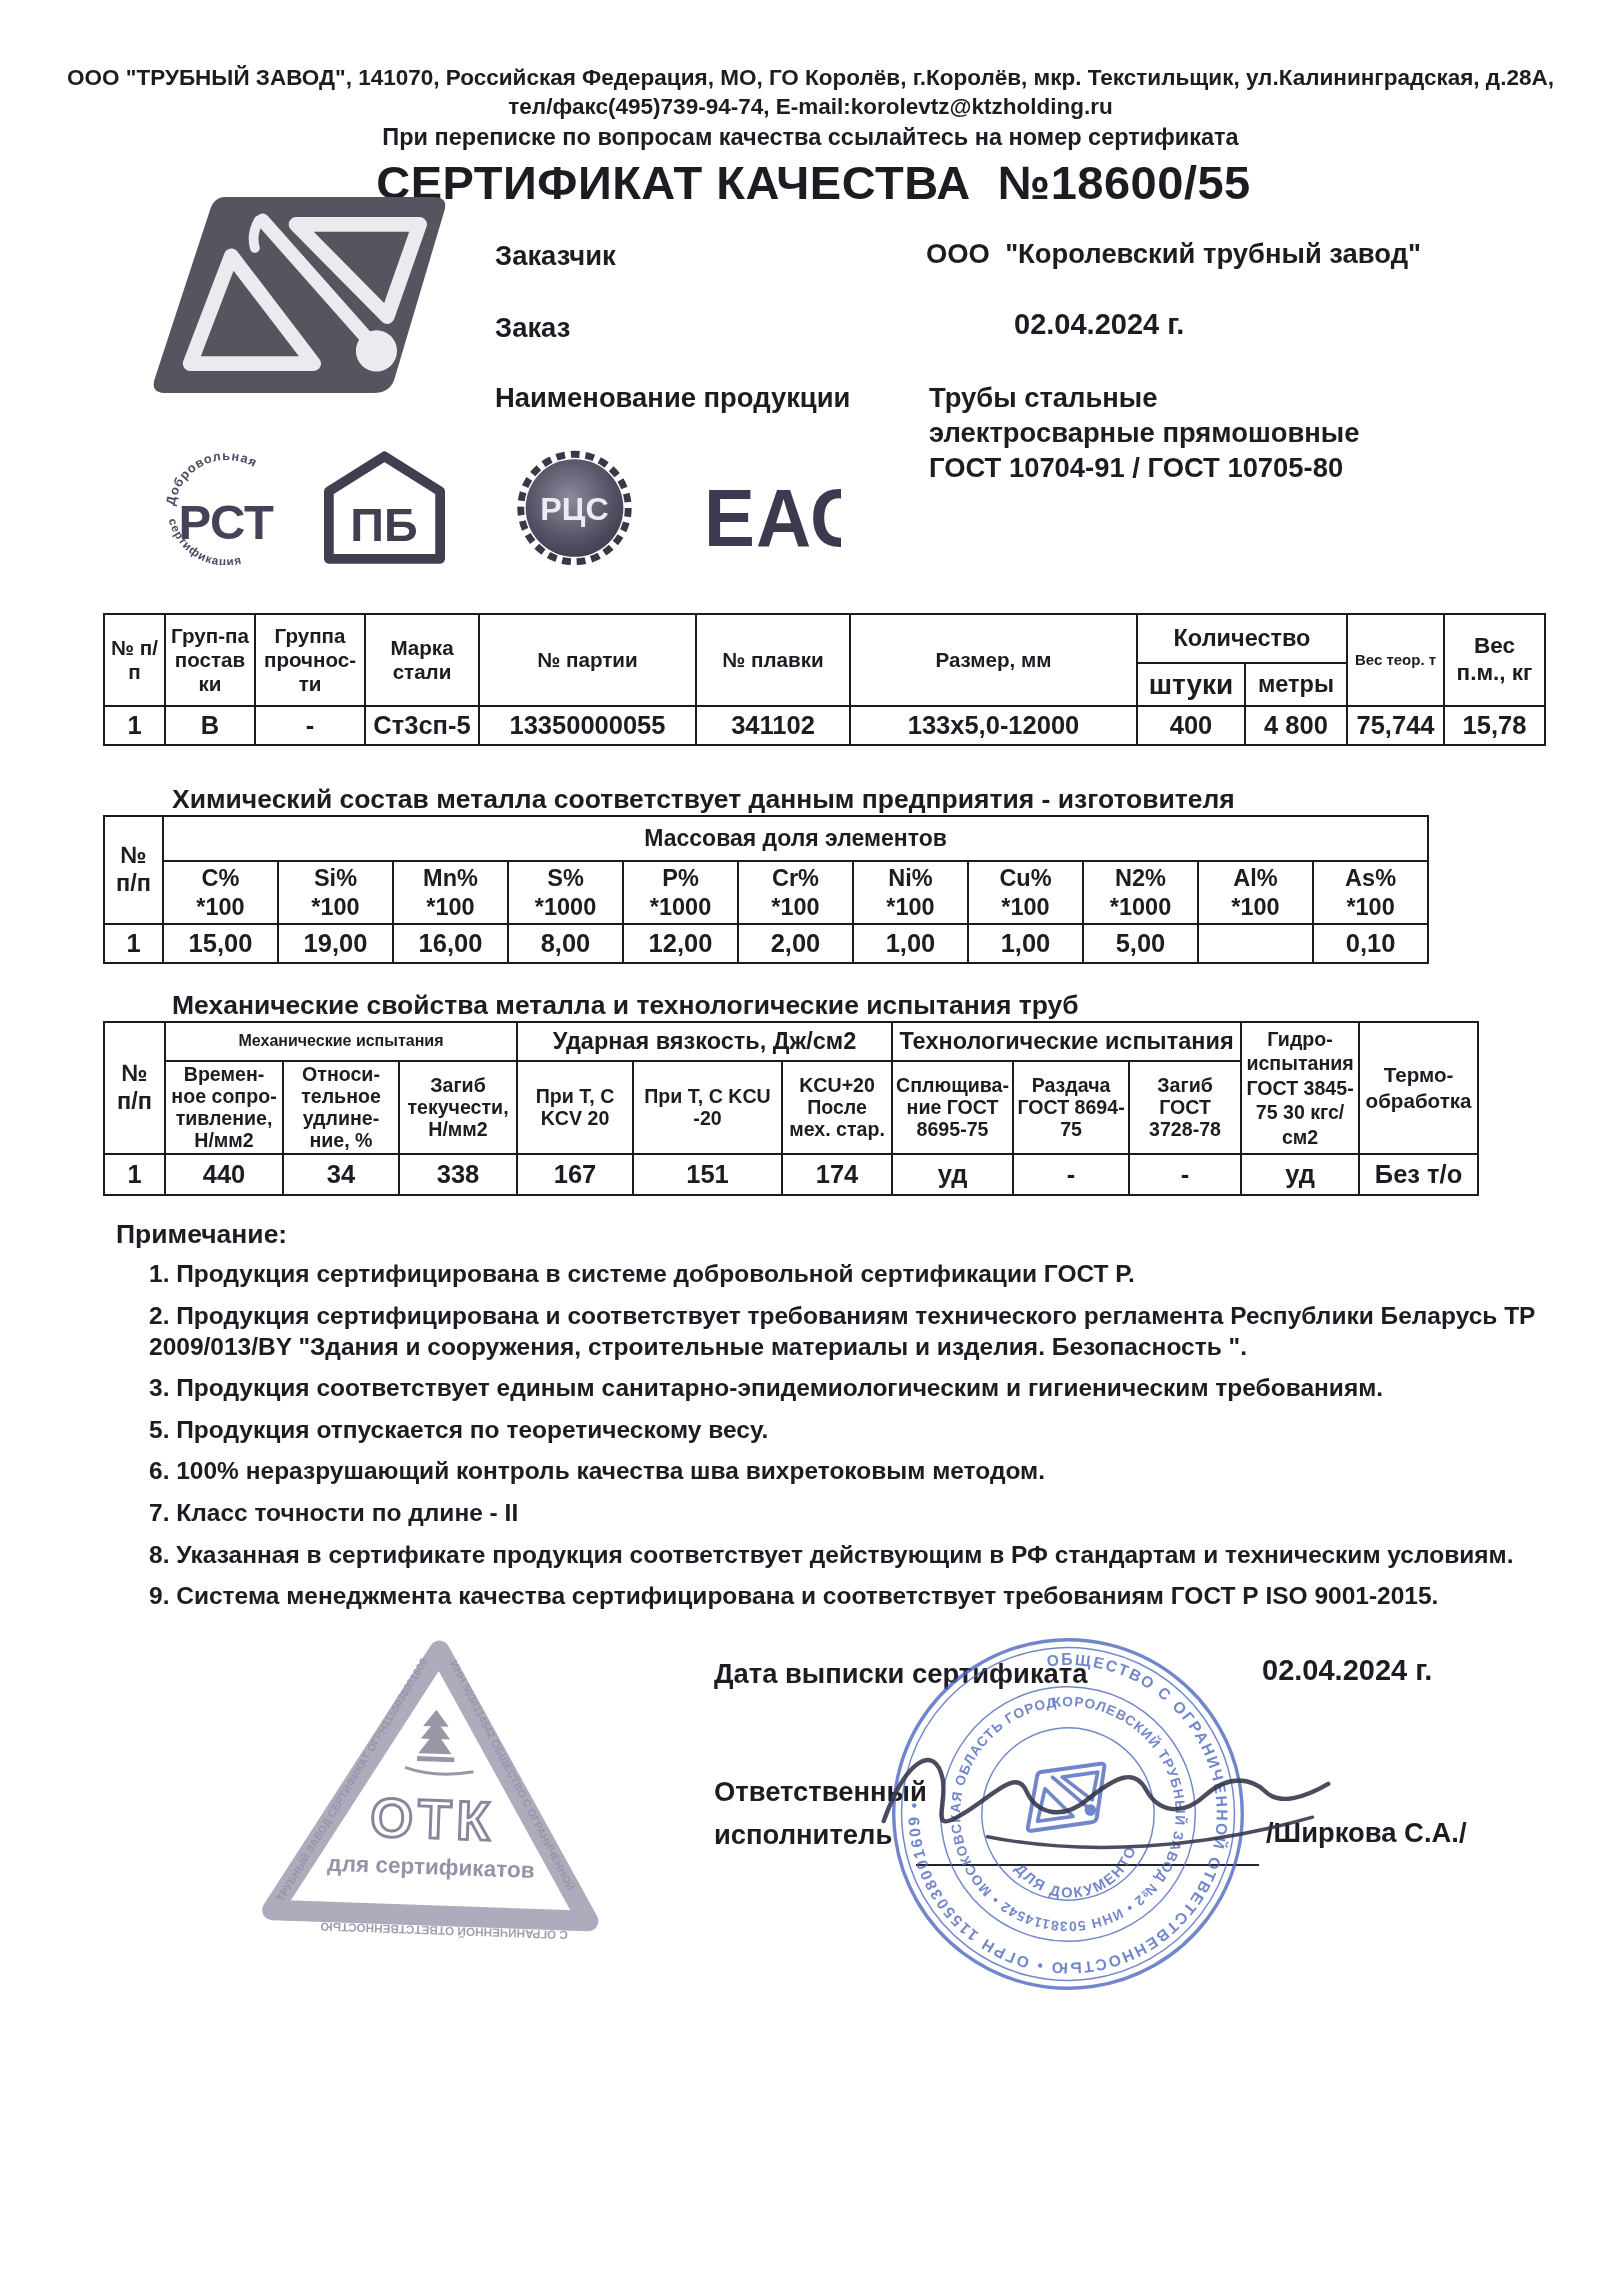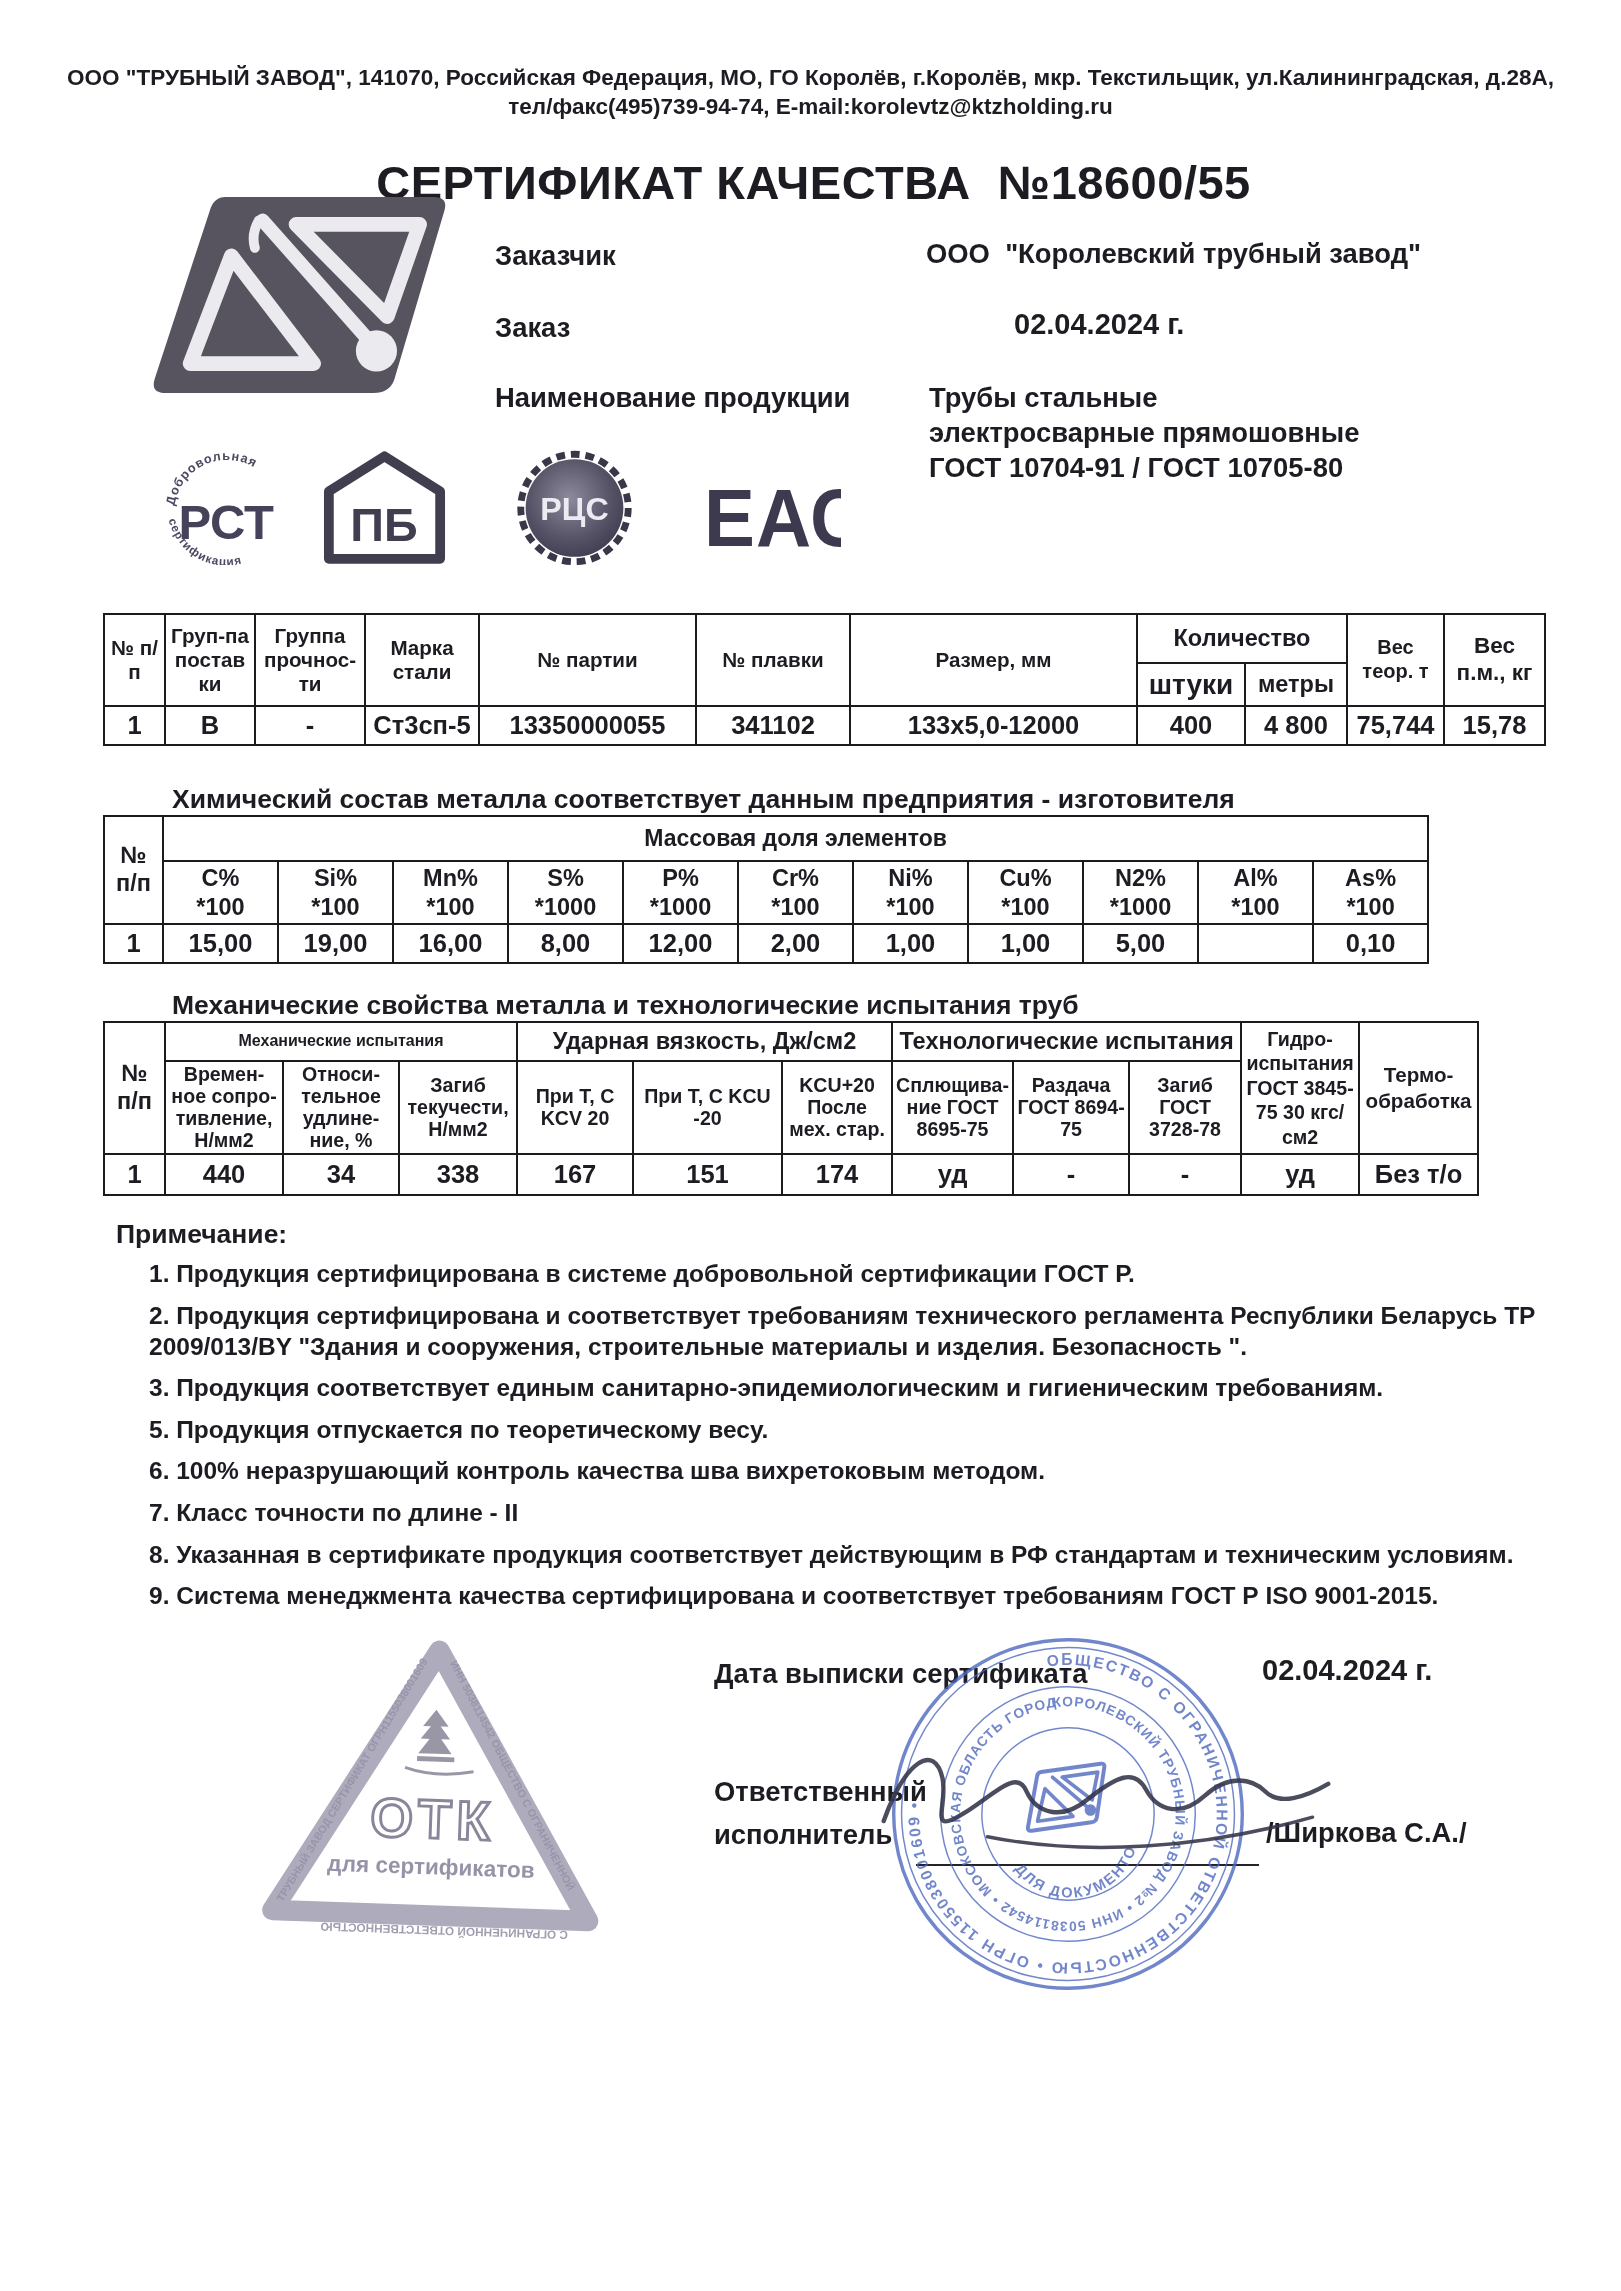--- a/index.html
+++ b/index.html
@@ -26,20 +26,21 @@
   .stamp{pointer-events:none;}
   .sigline{position:absolute;left:916px;top:1821px;width:343px;height:43px;border-bottom:2.9px solid #23232a;}
 </style>
 </head>
 <body>
 
 <div id="page">
 
   <div class="abs ctr hdr1">ООО "ТРУБНЫЙ ЗАВОД", 141070, Российская Федерация, МО, ГО Королёв, г.Королёв, мкр. Текстильщик, ул.Калининградская, д.28А,</div>
   <div class="abs ctr hdr2">тел/факс(495)739-94-74, E-mail:korolevtz@ktzholding.ru</div>
+  <div class="abs ctr hdr3">При переписке по вопросам качества ссылайтесь на номер сертификата</div>
 
   <div class="abs title">СЕРТИФИКАТ КАЧЕСТВА  №18600/55</div>
 
   <div class="abs" style="left:149px;top:190px;">
     <svg width="300" height="208" viewBox="0 0 306 210">
       <path d="M78 6 L290 6 Q306 6 301 21 L250 193 Q245 206 229 206 L17 206 Q1 206 6 191 L62 20 Q66 6 78 6 Z" fill="#57545f"></path>
       <g stroke="#ebeaef" fill="none" stroke-linejoin="round" stroke-linecap="round">
         <path d="M150 34 L276 34 L243 128 Z" stroke-width="15"></path>
         <path d="M42 176 L168 176 L84 66 Z" stroke-width="15"></path>
         <path d="M112 30 Q104 44 108 58" stroke-width="10"></path>
@@ -110,21 +111,21 @@
     <tbody>
         <tr class="t-head" style="height:49px;">
       <td rowspan="2">№ п/п</td>
       <td rowspan="2">Груп-па постав ки</td>
       <td rowspan="2">Группа прочнос-ти</td>
       <td rowspan="2">Марка стали</td>
       <td rowspan="2">№ партии</td>
       <td rowspan="2">№ плавки</td>
       <td rowspan="2">Размер, мм</td>
       <td colspan="2" style="font-size:23.5px;">Количество</td>
-      <td rowspan="2" style="font-size:20px;text-align:center;">Вес теор.  т</td>
+      <td rowspan="2" style="font-size:15px;text-align:center;">Вес теор.  т</td>
       <td rowspan="2" style="font-size:22.5px;">Вес п.м., кг</td>
     </tr>
     <tr class="t-head" style="height:43px;">
       <td style="font-size:28px;">штуки</td>
       <td style="font-size:23.5px;">метры</td>
     </tr>
     <tr class="t-data" style="height:39px;">
       <td>1</td>
       <td>В</td>
       <td>-</td>

